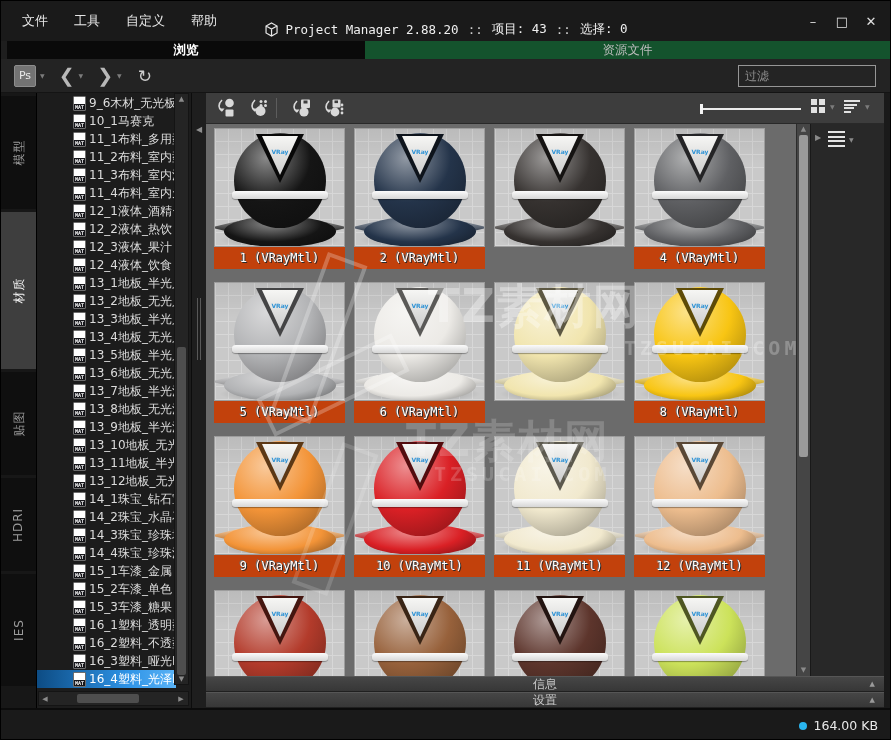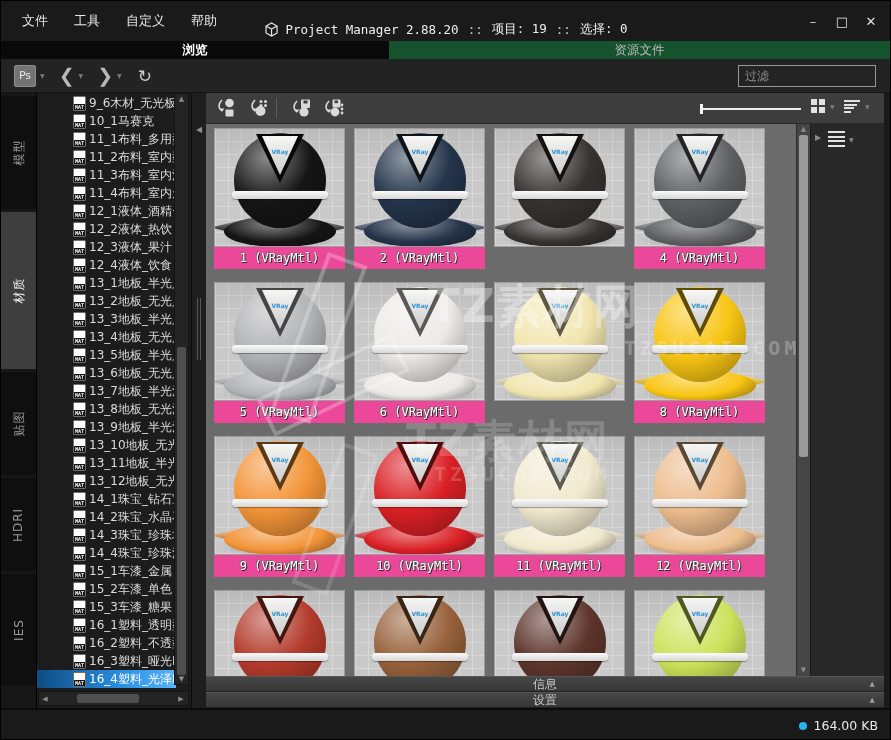--- a/index.html
+++ b/index.html
@@ -15,21 +15,21 @@
   .menu-item{color:#e6e6e6;font-size:13px;padding:0 13px;line-height:40px;cursor:default;}
   .title-center{position:absolute;left:50%;top:0;transform:translateX(-50%);height:56px;
     display:flex;align-items:center;gap:7px;white-space:nowrap;
     font-family:"DejaVu Sans Mono",monospace;font-size:12.5px;color:#efefef;}
   .title-sep{color:#cfcfcf;padding:0 2px;}
   .win-controls{position:absolute;right:12px;top:0;height:40px;display:flex;gap:15px;align-items:center;}
   .win-btn{color:#e0e0e0;font-size:13px;width:14px;text-align:center;cursor:default;}
   
   .tabrow{height:18px;display:flex;font-size:12.5px;}
   .tab{line-height:18px;text-align:center;}
-  .tab-browse{width:388px;background:#0a0a0a;color:#ffffff;font-weight:bold;}
+  .tab-browse{width:358px;background:#0a0a0a;color:#ffffff;font-weight:bold;margin-left:6px;}
   .tab-res{flex:1;background:#14532d;color:#bdbdbd;}
   
   .toolbar{height:34px;background:#232323;position:relative;display:flex;align-items:center;border-bottom:1px solid #141414;}
   .ps-btn{margin-left:13px;width:22px;height:22px;background:#737373;border:1px solid #8d8d8d;border-radius:2px;
     color:#e9e9e9;font-size:11px;text-align:center;line-height:20px;}
   .caret{color:#7c7c7c;font-size:6px;margin-left:4px;}
   .nav{color:#b8b8b8;font-size:19px;line-height:19px;margin-left:14px;font-weight:bold;}
   .refresh{color:#cccccc;font-size:17px;margin-left:16px;}
   .filter{position:absolute;right:14px;top:6px;width:138px;height:22px;background:#242424;
     border:1px solid #969696;color:#d5d5d5;font-size:12px;padding:0 6px;font-family:"DejaVu Sans",sans-serif;}
@@ -87,21 +87,21 @@
   .sort-ic b:nth-child(3){width:10px}.sort-ic b:nth-child(4){width:7px}
   
   .contentrow{flex:1;display:flex;min-height:0;}
   .grid{flex:1;background:#6b6b6b;position:relative;overflow:hidden;padding:4px 0 0 8px;}
   .cards{display:flex;flex-wrap:wrap;column-gap:9px;row-gap:13px;width:560px;}
   .card{width:131px;height:141px;}
   .thumb{height:119px;position:relative;overflow:hidden;border:1px solid #9d9d9d;background-color:#c9c9c9;
     background-image:linear-gradient(rgba(0,0,0,.07),rgba(0,0,0,0) 30%),
       repeating-linear-gradient(0deg,#d7d7d7 0 1px,transparent 1px 13px),
       repeating-linear-gradient(90deg,#d7d7d7 0 1px,transparent 1px 13px);}
-  .label{height:22px;background:#ec4899;color:#fff;text-align:center;line-height:22px;font-size:12px;
+  .label{height:22px;background:#c2410c;color:#fff;text-align:center;line-height:22px;font-size:12px;
     font-family:"DejaVu Sans Mono",monospace;text-shadow:1px 1px 0 #2a2a2a,-1px -1px 0 #6f6f6f;}
   .ball{position:absolute;inset:0;}
   .gshadow{position:absolute;left:4px;top:102px;width:122px;height:18px;
     background:radial-gradient(ellipse,rgba(0,0,0,.30),rgba(0,0,0,0) 70%);}
   .spike{position:absolute;top:92px;width:27px;height:13px;background:linear-gradient(var(--cl),var(--cd));}
   .spike.l{left:-4px;clip-path:polygon(0 50%,100% 0,100% 100%);}
   .spike.r{right:-4px;clip-path:polygon(100% 50%,0 0,0 100%);}
   .base{position:absolute;left:9px;top:87px;width:112px;height:31px;border-radius:50%;
     background:radial-gradient(ellipse at 42% 25%,var(--cl) 0%,var(--c) 55%,var(--cdd) 100%);}
   .sphere{position:absolute;left:19px;top:4px;width:92px;height:95px;border-radius:50%;
@@ -159,21 +159,21 @@
         <span class="menu-item">工具</span>
         <span class="menu-item">自定义</span>
         <span class="menu-item">帮助</span>
       </div>
     <div class="title-center">
       <svg width="15" height="15" viewBox="0 0 15 15">
         <path d="M7.5 1 L13 4 V11 L7.5 14 L2 11 V4 Z M2 4 L7.5 7 L13 4 M7.5 7 V14" stroke="#e8e8e8" stroke-width="1.2" fill="none"></path>
       </svg>
       <span>Project Manager 2.88.20</span>
       <span class="title-sep">::</span>
-      <span>项目: 19</span>
+      <span>项目: 43</span>
       <span class="title-sep">::</span>
       <span>选择: 0</span>
     </div>
     <div class="win-controls">
       <span class="win-btn">–</span>
       <span class="win-btn">□</span>
       <span class="win-btn">✕</span>
     </div>
   </div>
 

